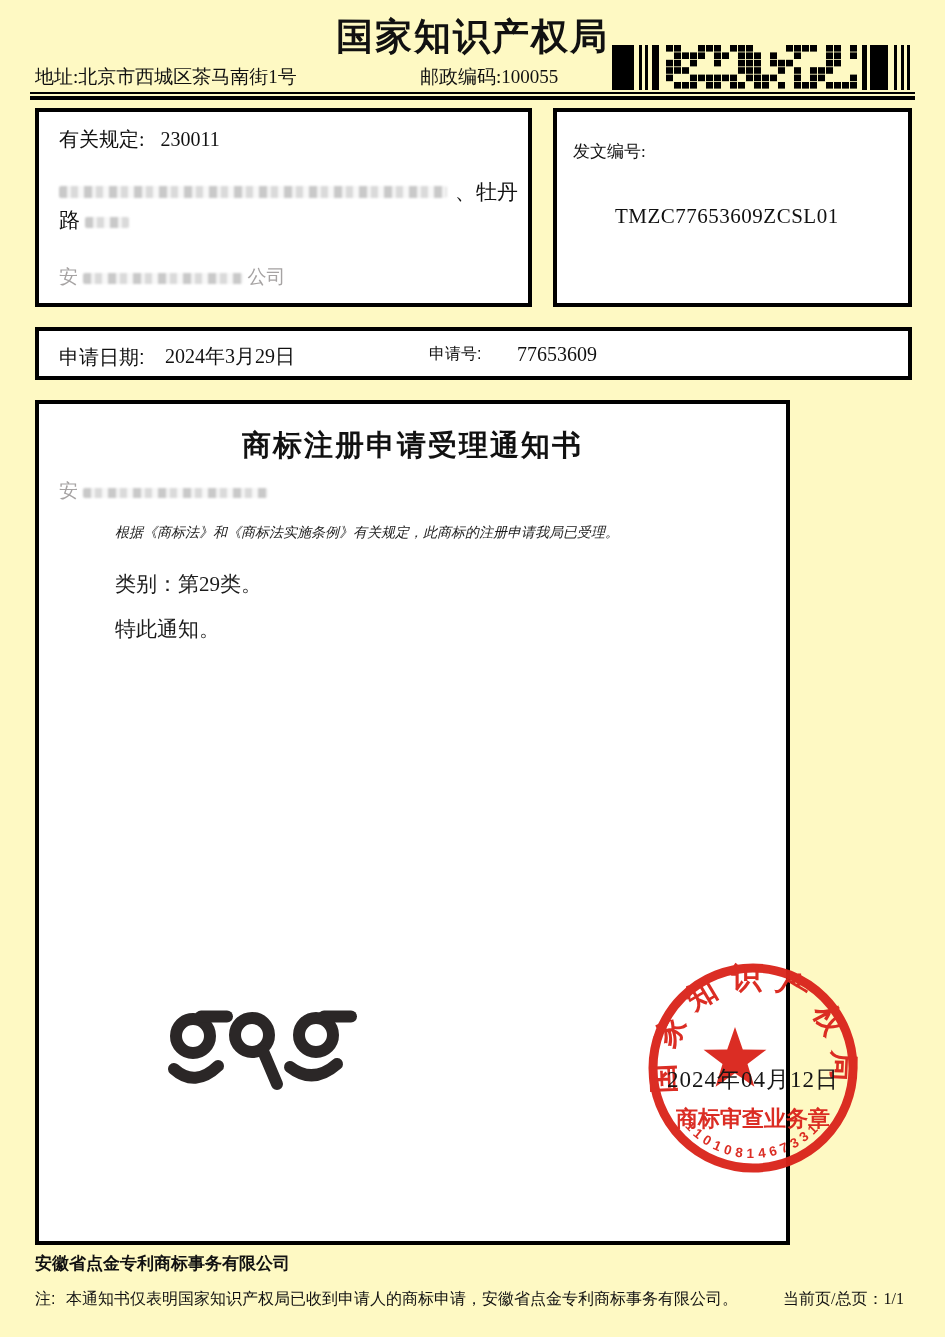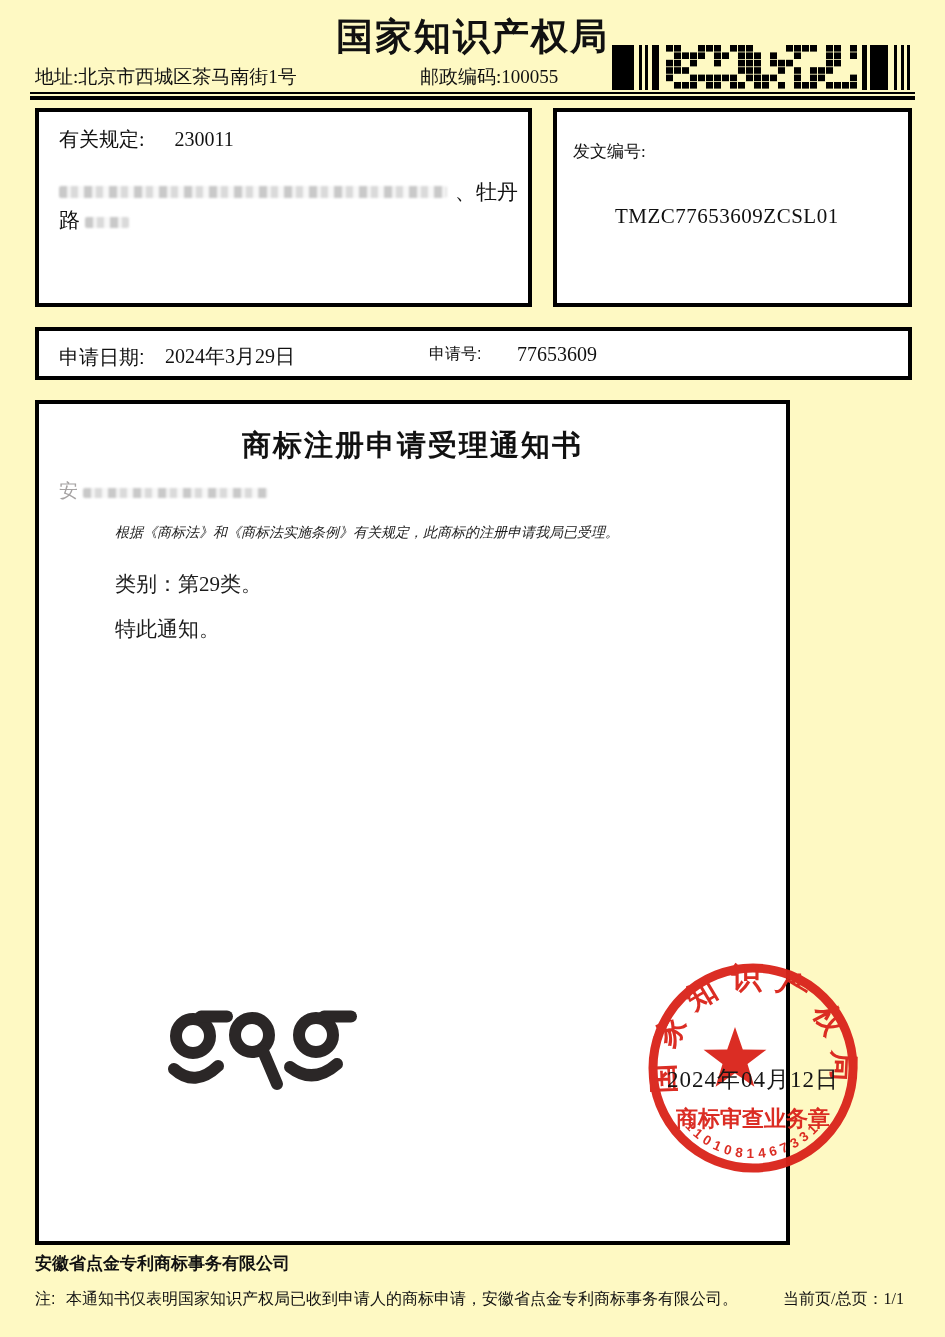--- a/index.html
+++ b/index.html
@@ -22,21 +22,21 @@
   .app-bar{left:35px;top:327px;width:877px;height:53px;}
   .main-box{left:35px;top:400px;width:755px;height:845px;}
 
   
   .run{display:inline-block;height:11px;border-radius:2px;vertical-align:middle;
        background:repeating-linear-gradient(90deg,#c9c9c9 0 8px,#f3f3f3 8px 12px,#dadada 12px 19px,#f8f8f8 19px 25px);
        filter:blur(1.1px);}
   .faint{color:#a6a3a3;filter:blur(0.7px);}
 
   .postal-row{left:20px;top:14px;font-size:20px;}
-  .postal-row .val{margin-left:30px;}
+  .postal-row .val{margin-left:16px;}
   .addr-line1{left:20px;right:10px;top:66px;font-size:21px;display:flex;align-items:center;}
   .addr-line1 .run{flex:1;margin-right:8px;}
   .addr-line2{left:20px;top:94px;font-size:21px;}
   .company-line{left:20px;top:152px;font-size:19px;}
 
   .dispatch-label{left:16px;top:28px;font-size:17px;text-align:right;}
   .dispatch-value{left:58px;top:92px;font-size:21px;letter-spacing:.5px;}
 
   .bar-date-label{left:20px;top:13px;font-size:20px;}
   .bar-date-value{left:126px;top:12px;font-size:20px;}
@@ -178,20 +178,25 @@
       <span>有关规定:</span><span class="val">230011</span>
     </div>
     <div class="abs addr-line1">
       <span class="run" style="height:12px"></span>
       <span>、牡丹</span>
     </div>
     <div class="abs addr-line2">
       <span>路</span>
       <span class="run" style="width:44px"></span>
     </div>
+    <div class="abs company-line faint">
+      <span>安</span>
+      <span class="run" style="width:160px"></span>
+      <span>公司</span>
+    </div>
   </div>
 
   <div class="abs box dispatch-box">
     <div class="abs dispatch-label">发文编号:</div>
     <div class="abs dispatch-value">TMZC77653609ZCSL01</div>
   </div>
 
   <div class="abs box app-bar">
     <span class="abs bar-date-label sans">申请日期:</span>
     <span class="abs bar-date-value">2024年3月29日</span>

